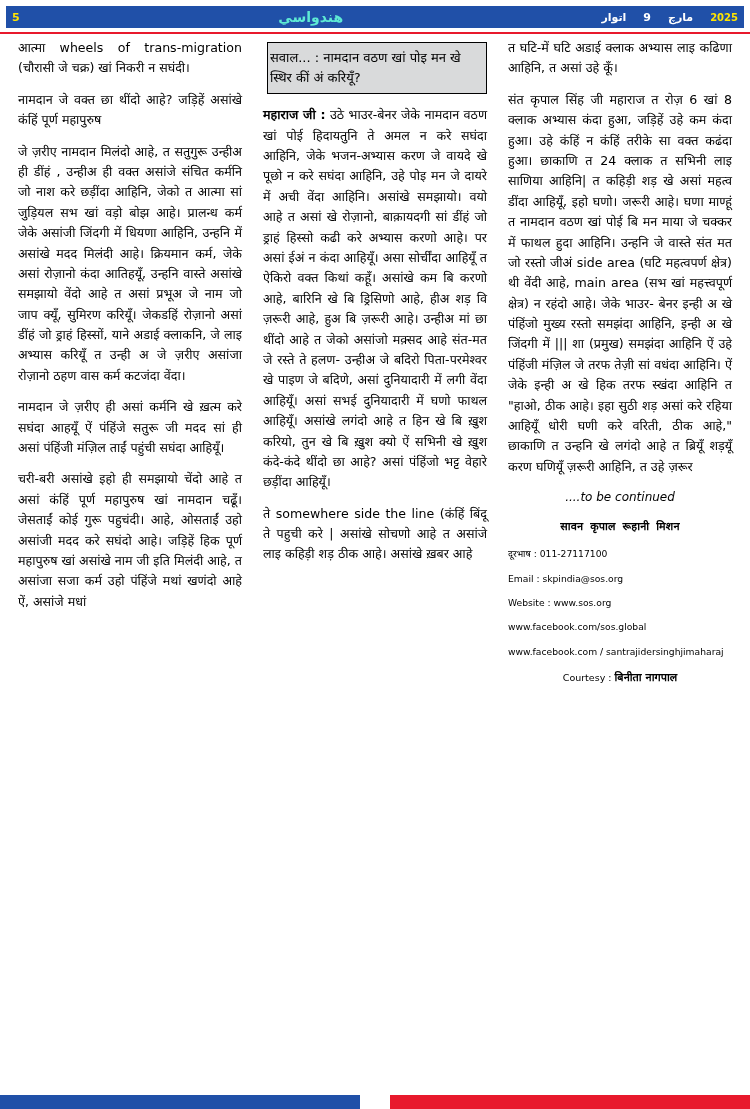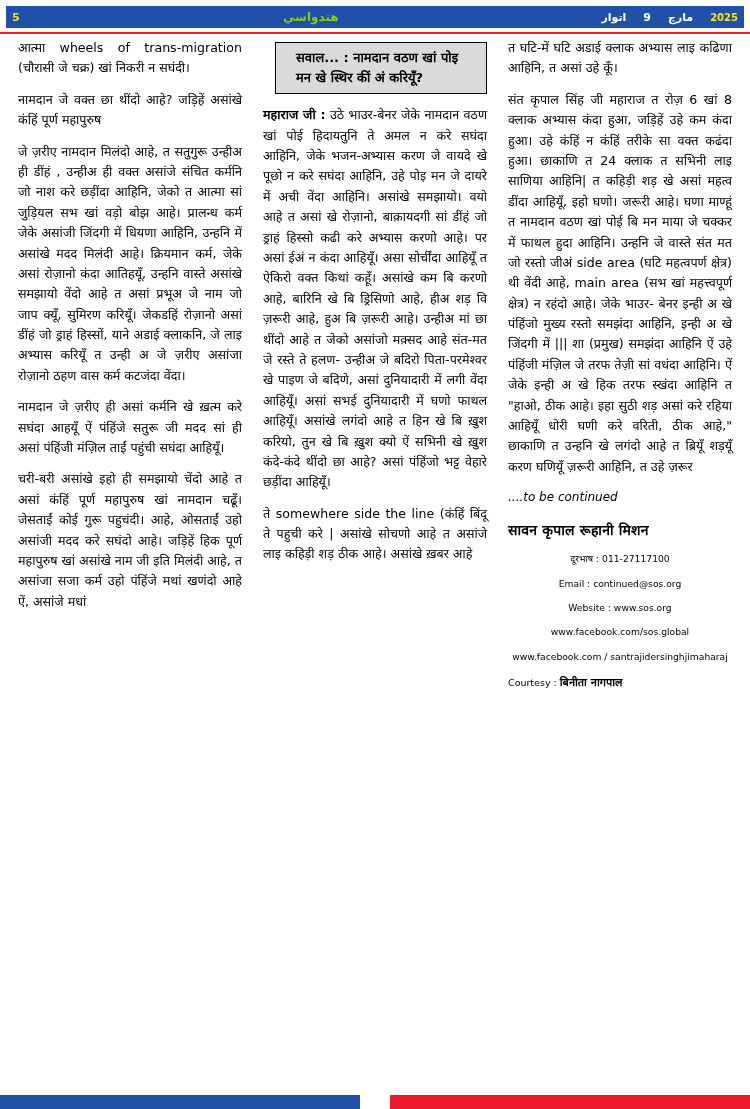--- a/index.html
+++ b/index.html
@@ -31,22 +31,22 @@
     justify-content: space-between;
     padding: 0 6px;
   }
   .hdr-left {
     color: #ffe400;
     font-size: 11px;
     font-weight: bold;
     letter-spacing: .5px;
   }
   .hdr-center {
-    color: #84cc16;
-    font-size: 12px;
+    color: #5eead4;
+    font-size: 14px;
     font-weight: bold;
     font-family: "DejaVu Sans", sans-serif;
     line-height: 1;
     margin-top: -1px;
   }
   .hdr-right {
     display: flex;
     align-items: baseline;
     gap: 17px;
   }
@@ -90,53 +90,54 @@
     text-align: justify;
     text-justify: inter-word;
     overflow: hidden;
   }
   .col p { margin: 0 0 11px 0; }
 
   
   .qbox {
     border: 1.6px solid #000;
     background: #d9dadb;
-    padding: 5px 20px;
-    margin: 4px 0 11px 12px;
-    font-weight: bold;
+    padding: 5px 2px;
+    margin: 4px 0 11px 4px;
+    font-weight: normal;
     font-size: 13px;
     line-height: 1.55;
     text-align: left;
   }
   .qbox .q-lead { }
 
   .bold { font-weight: bold; }
 
   .tbc {
-    text-align: left;
+    text-align: center;
     font-style: italic;
     font-size: 12px;
     margin: 16px 0 6px 0;
   }
 
   .org-name {
-    text-align: left;
-    font-weight: bold;
-    font-size: 14px;
+    text-align: center;
+    font-weight: bold;
+    font-size: 11px;
     margin: 2px 0 6px 0;
     letter-spacing: .2px;
+    font-family: Liberation Mono, monospace;
   }
   .contact {
-    text-align: center;
+    text-align: left;
     font-size: 9.2px;
     line-height: 1.45;
     margin: 0;
   }
   .courtesy {
-    text-align: left;
+    text-align: center;
     font-size: 9.5px;
     margin-top: 9px;
   }
   .courtesy .cr-name {
     font-weight: bold;
     font-size: 11px;
   }
 </style>
 </head>
 <body>
@@ -180,21 +181,21 @@
 
   <div class="col">
     <p>त घटि-में घटि अडाई क्लाक अभ्यास लाइ कढिणा आहिनि, त असां उहे कूँ।</p>
     <p>संत कृपाल सिंह जी महाराज त रोज़ 6 खां 8 क्लाक अभ्यास कंदा हुआ, जड़िहें उहे कम कंदा हुआ। उहे कंहिं न कंहिं तरीके सा वक्त कढंदा हुआ। छाकाणि त 24 क्लाक त सभिनी लाइ साणिया आहिनि| त कहिड़ी शड़ खे असां महत्व डींदा आहियूँ, इहो घणो। जरूरी आहे। घणा माण्हूं त नामदान वठण खां पोई बि मन माया जे चक्कर में फाथल हुदा आहिनि। उन्हनि जे वास्ते संत मत जो रस्तो जीअं side area (घटि महत्वपर्ण क्षेत्र) थी वेंदी आहे, main area (सभ खां महत्त्वपूर्ण क्षेत्र) न रहंदो आहे। जेके भाउर- बेनर इन्ही अ खे पंहिंजो मुख्य रस्तो समझंदा आहिनि, इन्ही अ खे जिंदगी में ||| शा (प्रमुख) समझंदा आहिनि ऐं उहे पंहिंजी मंज़िल जे तरफ तेज़ी सां वधंदा आहिनि। ऐं जेके इन्ही अ खे हिक तरफ स्खंदा आहिनि त "हाओ, ठीक आहे। इहा सुठी शड़ असां करे रहिया आहियूँ धोरी घणी करे वरिती, ठीक आहे," छाकाणि त उन्हनि खे लगंदो आहे त ब्रियूँ शड़यूँ करण घणियूँ ज़रूरी आहिनि, त उहे ज़रूर</p>
 
     <p class="tbc">....to be continued</p>
 
     <p class="org-name">सावन कृपाल रूहानी मिशन</p>
 
     <p class="contact">दूरभाष : 011-27117100</p>
-    <p class="contact">Email : continued@sos.org</p>
+    <p class="contact">Email : skpindia@sos.org</p>
     <p class="contact">Website : www.sos.org</p>
     <p class="contact">www.facebook.com/sos.global</p>
     <p class="contact">www.facebook.com / santrajidersinghjimaharaj</p>
 
     <p class="courtesy">
       <span>Courtesy :</span>
       <span class="cr-name">बिनीता नागपाल</span>
     </p>
   </div>
 

